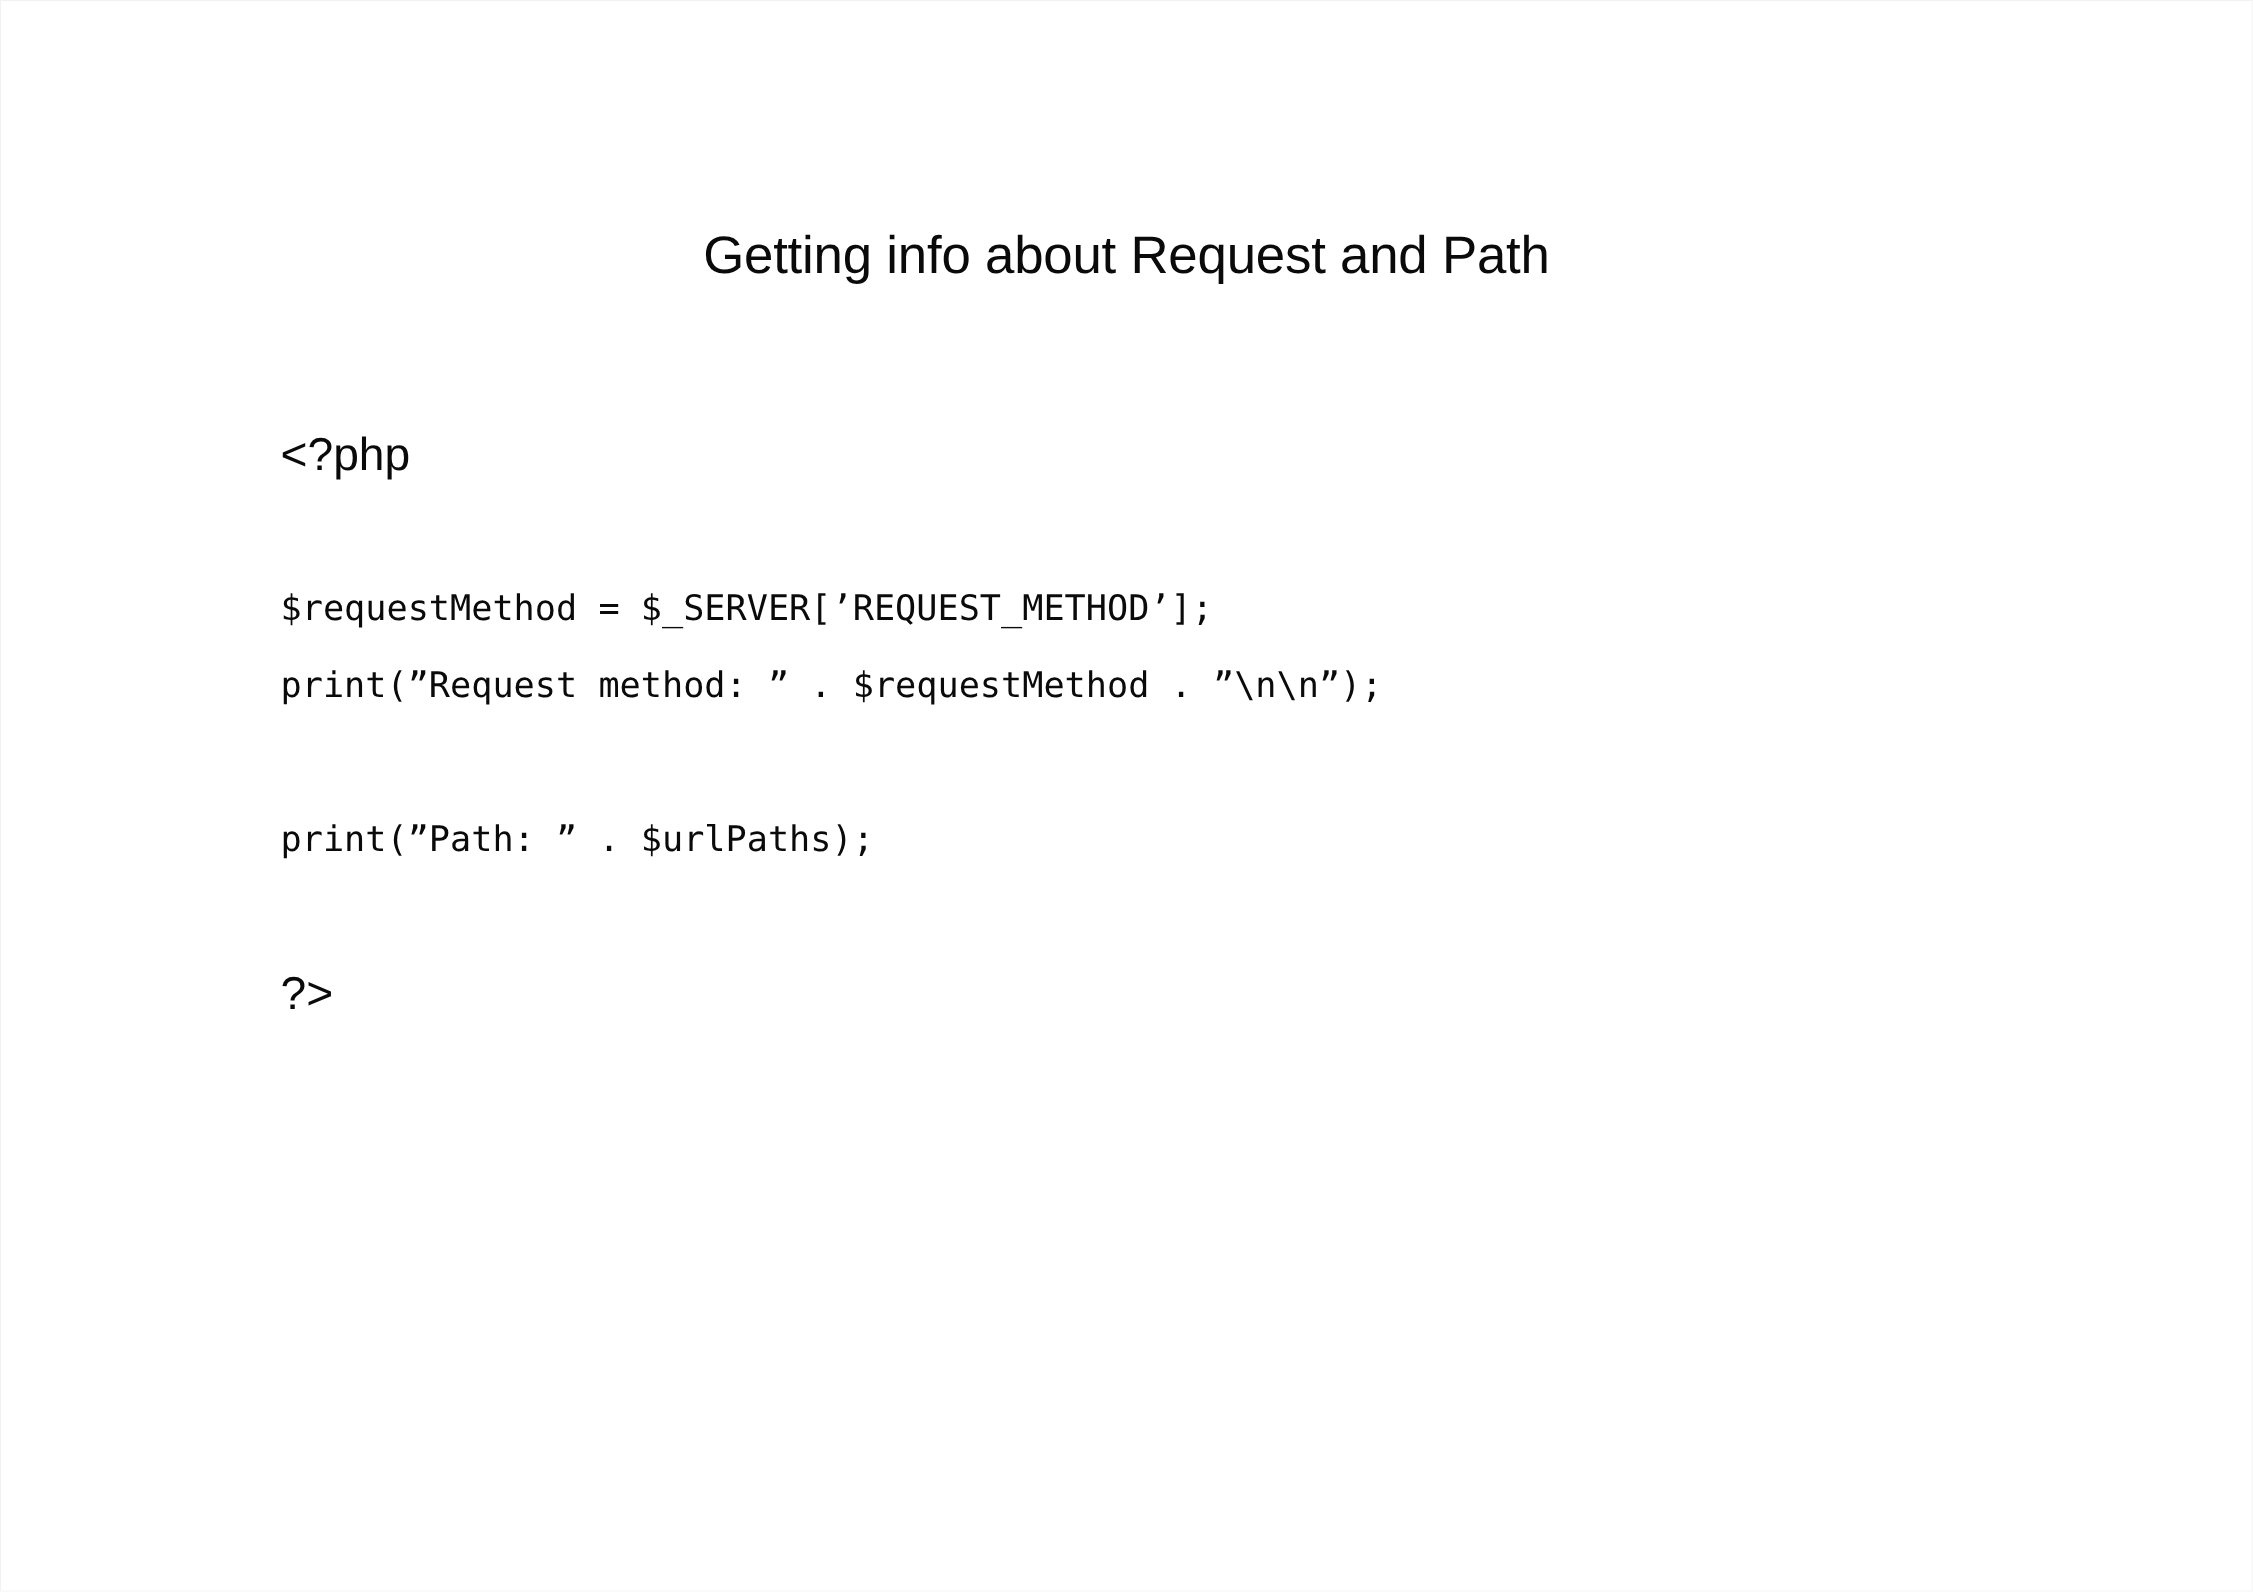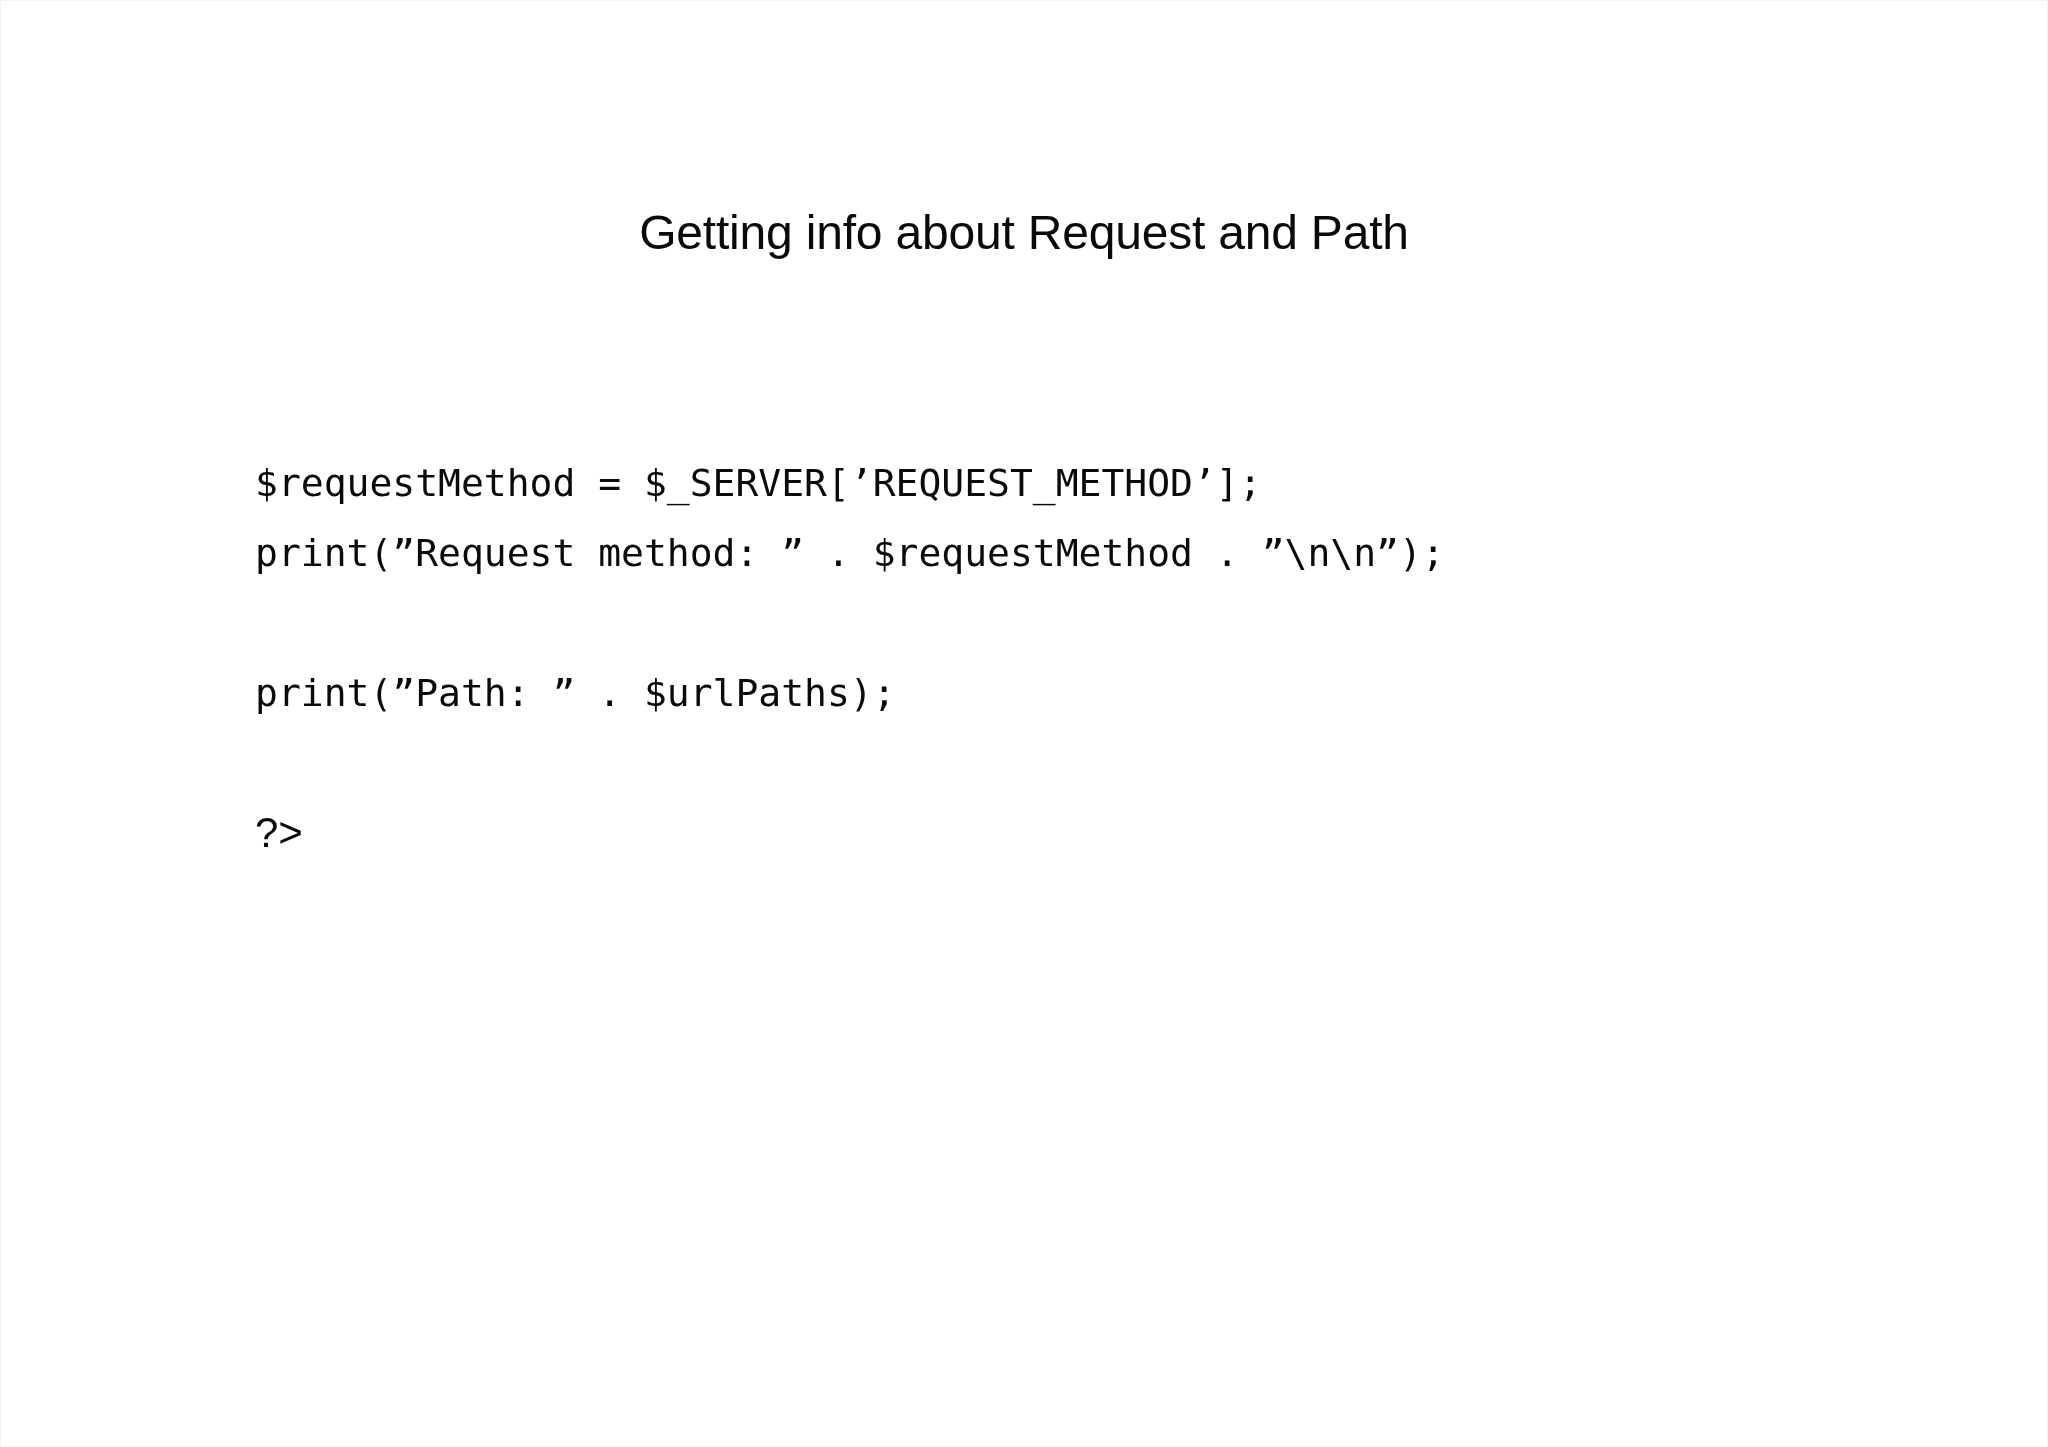--- a/index.html
+++ b/index.html
@@ -43,21 +43,21 @@
     white-space: nowrap;
   }
   .code-block {
     position: absolute;
     left: 255px;
     top: 378px;
     width: 1720px;
   }
   .code-line {
     font-family: "DejaVu Sans Mono", "Liberation Mono", monospace;
-    font-size: 38px;
+    font-size: 32px;
     font-weight: 400;
     line-height: 70px;
     height: 70px;
     color: #0a0a0a;
     white-space: pre;
     letter-spacing: 0px;
   }
   
   .code-line.tag {
     font-family: "Liberation Sans", sans-serif;
@@ -71,20 +71,21 @@
 <body>
 
 <div class="slide">
 
   <div class="page-border"></div>
 
   <h1 class="slide-title">Getting info about Request and Path</h1>
 
   <div class="code-block">
 
+    <div class="code-line tag">&lt;?php</div>
 
     <div class="code-line blank"></div>
 
     <div class="code-line">$requestMethod = $_SERVER[’REQUEST_METHOD’];</div>
 
     <div class="code-line">print(”Request method: ” . $requestMethod . ”\n\n”);</div>
 
     <div class="code-line blank"></div>
 
 

